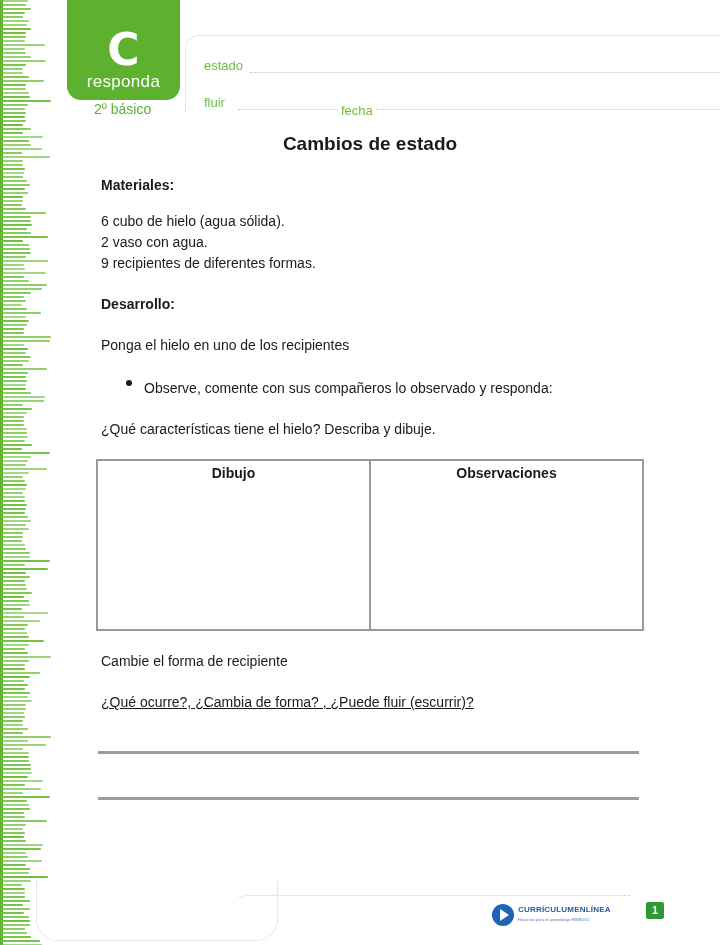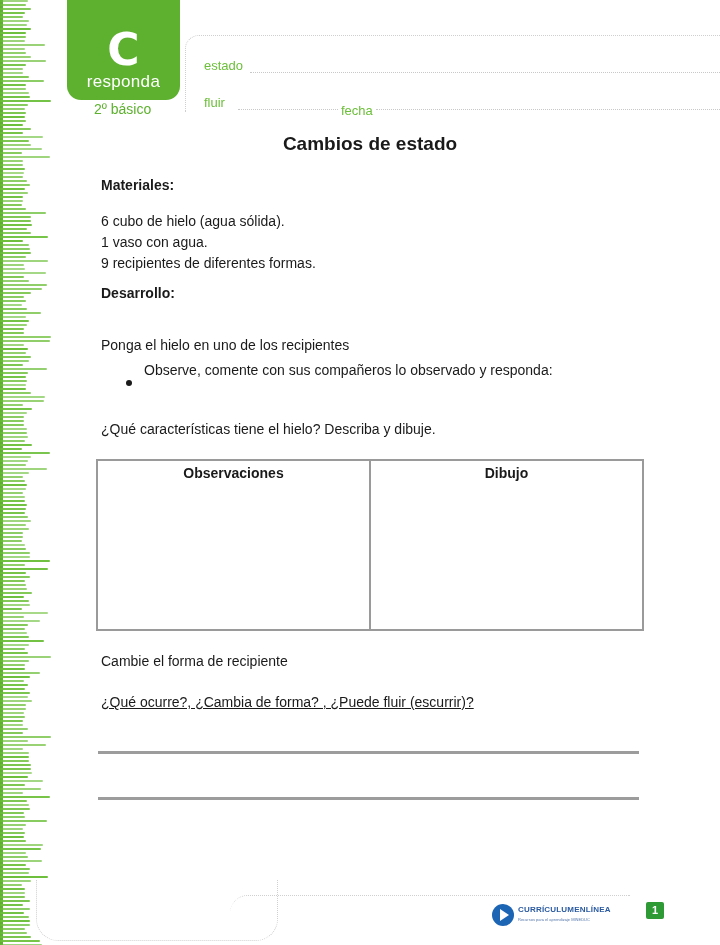--- a/index.html
+++ b/index.html
@@ -299,35 +299,35 @@
 <div class="field-line" style="left:250px; top:72px; width:470px;"></div>
 <div class="field" style="left:204px; top:95px;">fluir</div>
 <div class="field-line" style="left:238px; top:109px; width:100px;"></div>
 <div class="field" style="left:341px; top:95px;margin-top:8px;">fecha</div>
 <div class="field-line" style="left:376px; top:109px; width:344px;"></div>
 
 <div class="title">Cambios de estado</div>
 
 <div class="txt bold" style="top:177px;">Materiales:</div>
 <div class="txt" style="top:213px;">6 cubo de hielo (agua sólida).</div>
-<div class="txt" style="top:234px;">1 vaso con agua.</div>
+<div class="txt" style="top:234px;">2 vaso con agua.</div>
 <div class="txt" style="top:255px;">9 recipientes de diferentes formas.</div>
 
-<div class="txt bold" style="top:285px;">Desarrollo:</div>
+<div class="txt bold" style="top:296px;">Desarrollo:</div>
 <div class="txt" style="top:337px;">Ponga el hielo en uno de los recipientes</div>
 <div class="bullet"></div>
-<div class="txt" style="left:144px; top:362px;">Observe, comente con sus compañeros lo observado y responda:</div>
+<div class="txt" style="left:144px; top:380px;">Observe, comente con sus compañeros lo observado y responda:</div>
 <div class="txt" style="top:421px;">¿Qué características tiene el hielo? Describa y dibuje.</div>
 
 <div class="tbl">
   <div class="col">
-    <span>Observaciones</span>
+    <span>Dibujo</span>
   </div>
   <div class="col">
-    <span>Dibujo</span>
+    <span>Observaciones</span>
   </div>
 </div>
 
 <div class="txt" style="top:653px;">Cambie el forma de recipiente</div>
 <div class="txt" style="top:694px;text-decoration:underline;">¿Qué ocurre?, ¿Cambia de forma? , ¿Puede fluir (escurrir)?</div>
 
 <div class="answer-line" style="top:751px;"></div>
 <div class="answer-line" style="top:797px;"></div>
 
 <div class="footer-frame"></div>

